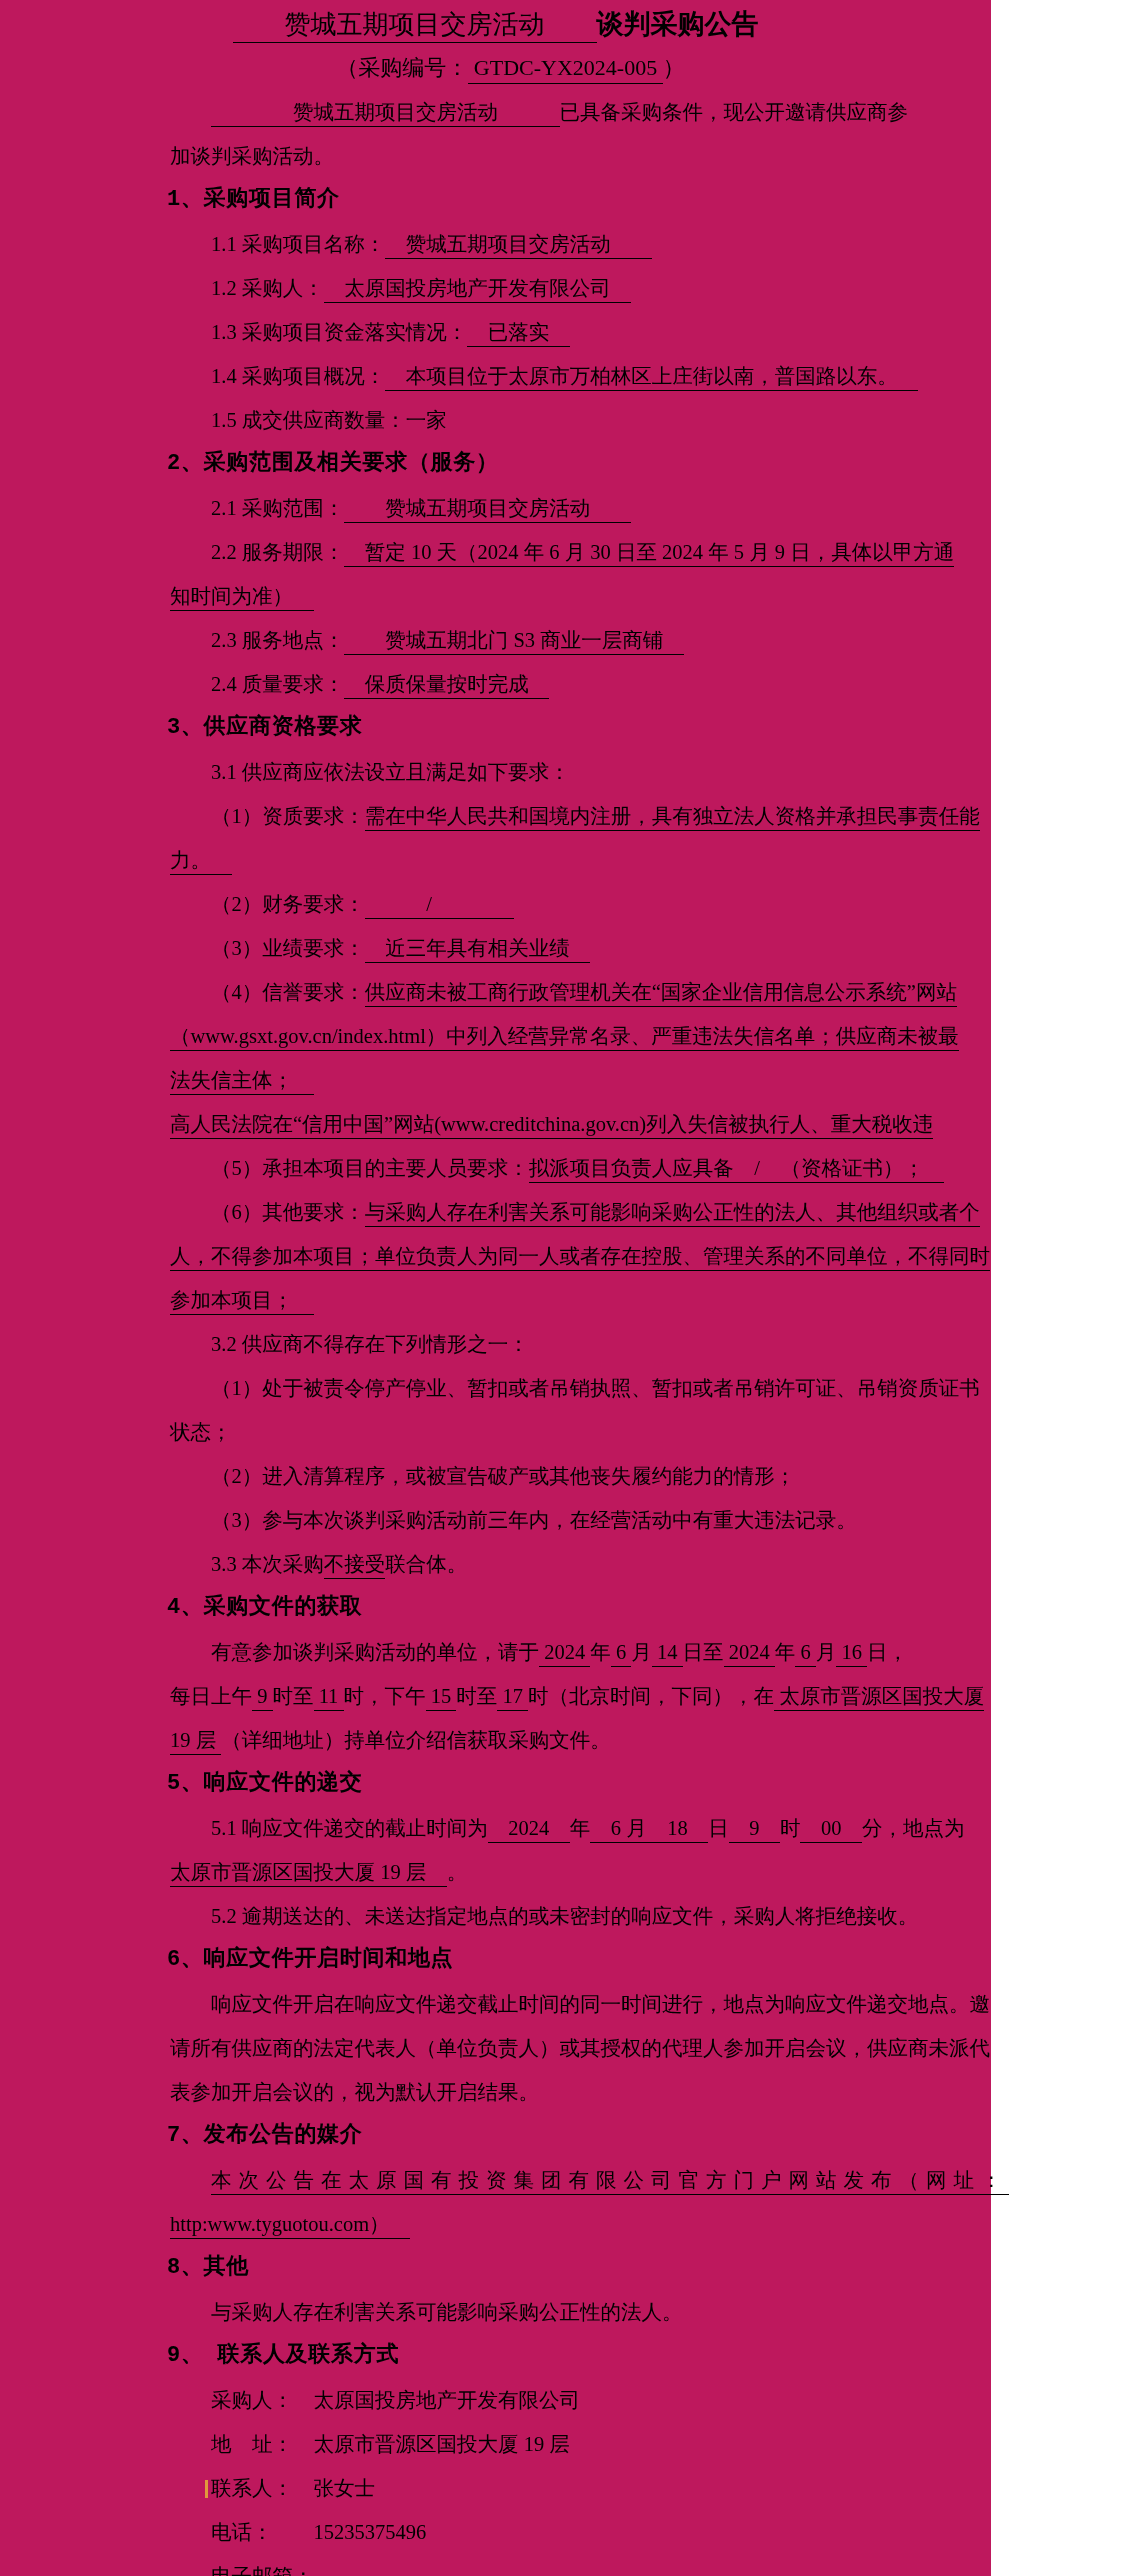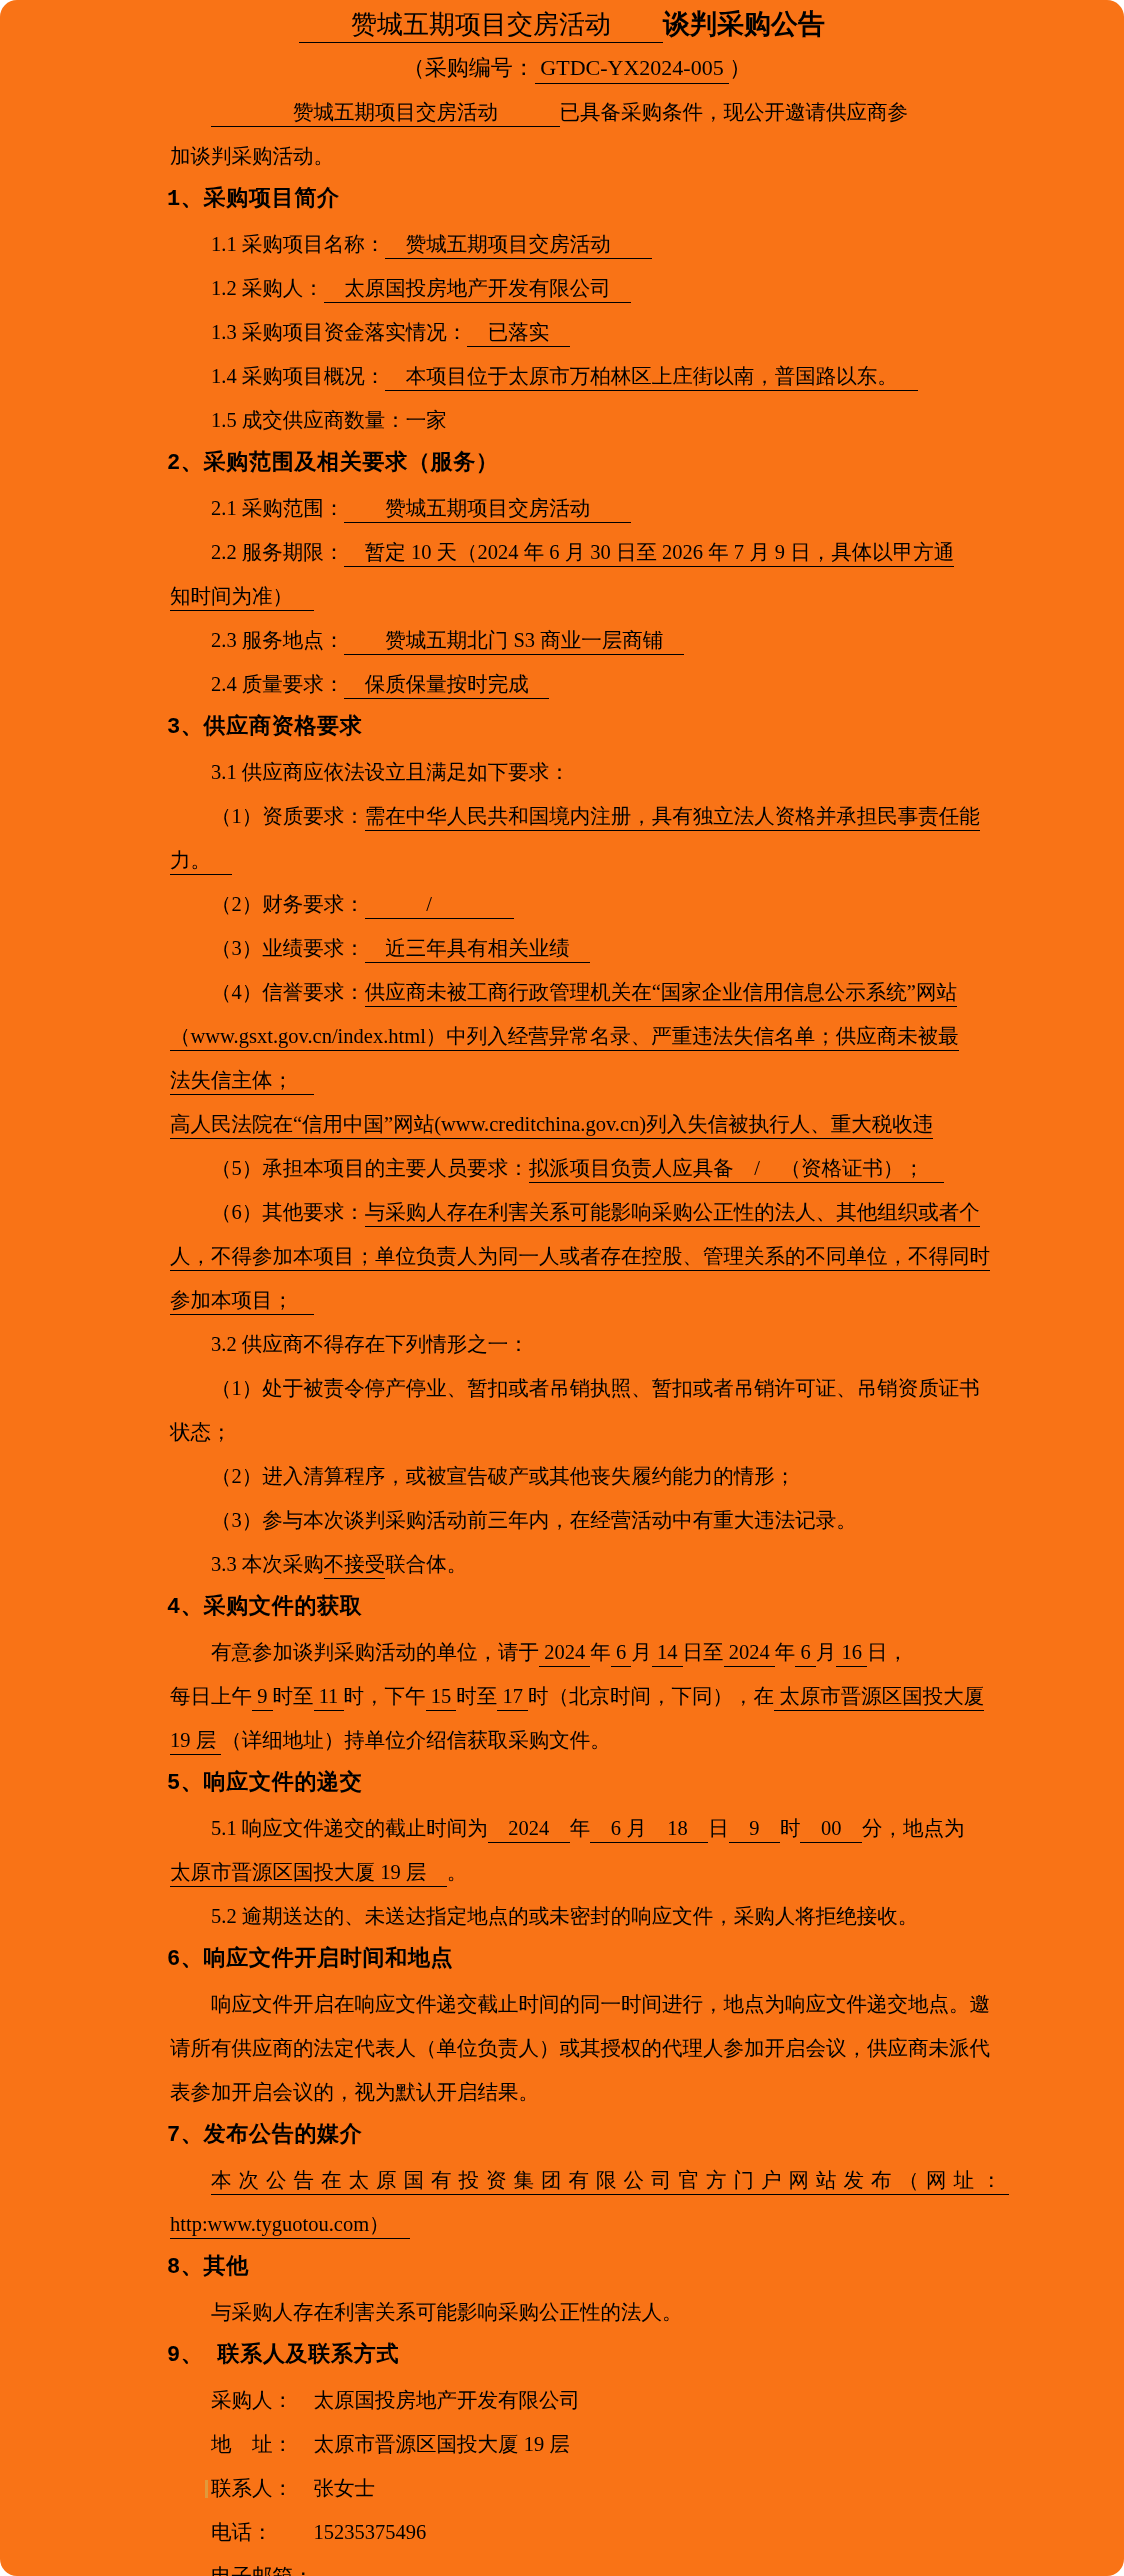--- a/index.html
+++ b/index.html
@@ -5,25 +5,24 @@
   html,body{margin:0;padding:0;}
   body{
     width:1124px;height:2576px;
     background:#ffffff;
     font-family:"Liberation Serif","DejaVu Serif",serif;
     color:#000000;
     overflow:hidden;
   }
   .doc{
     position:relative;
-    width:1124px;height:2576px;
+    width:991px;height:2576px;
     box-sizing:border-box;
     padding-top:2.1px;
-    background:#f97316;
-    border-radius:17px;
+    background:#be185d;
   }
   .line{
     height:44px;
     line-height:44px;
     font-size:20.5px;
     white-space:nowrap;
     padding-left:170px;
   }
   .line.indent{padding-left:211px;}
   .line.center{padding-left:0;text-align:center;}
@@ -57,21 +56,21 @@
     <div class="line"><span class="">　　</span><span class="u ">　　　　赞城五期项目交房活动　　　</span><span class="">已具备采购条件，现公开邀请供应商参</span></div>
     <div class="line"><span class="">加谈判采购活动。</span></div>
     <div class="line heading"><span class="">1、采购项目简介</span></div>
     <div class="line indent"><span class="">1.1 采购项目名称：</span><span class="u ">　赞城五期项目交房活动　　</span></div>
     <div class="line indent"><span class="">1.2 采购人：</span><span class="u ">　太原国投房地产开发有限公司　</span></div>
     <div class="line indent"><span class="">1.3 采购项目资金落实情况：</span><span class="u ">　已落实　</span></div>
     <div class="line indent"><span class="">1.4 采购项目概况：</span><span class="u ">　本项目位于太原市万柏林区上庄街以南，普国路以东。　</span></div>
     <div class="line indent"><span class="">1.5 成交供应商数量：一家</span></div>
     <div class="line heading"><span class="">2、采购范围及相关要求（服务）</span></div>
     <div class="line indent"><span class="">2.1 采购范围：</span><span class="u ">　　赞城五期项目交房活动　　</span></div>
-    <div class="line indent"><span class="">2.2 服务期限：</span><span class="u ">　暂定 10 天（2024 年 6 月 30 日至 2026 年 7 月 9 日，具体以甲方通</span></div>
+    <div class="line indent"><span class="">2.2 服务期限：</span><span class="u ">　暂定 10 天（2024 年 6 月 30 日至 2024 年 5 月 9 日，具体以甲方通</span></div>
     <div class="line"><span class="u ">知时间为准）　</span></div>
     <div class="line indent"><span class="">2.3 服务地点：</span><span class="u ">　　赞城五期北门 S3 商业一层商铺　</span></div>
     <div class="line indent"><span class="">2.4 质量要求：</span><span class="u ">　保质保量按时完成　</span></div>
     <div class="line heading"><span class="">3、供应商资格要求</span></div>
     <div class="line indent"><span class="">3.1 供应商应依法设立且满足如下要求：</span></div>
     <div class="line indent"><span class="">（1）资质要求：</span><span class="u ">需在中华人民共和国境内注册，具有独立法人资格并承担民事责任能</span></div>
     <div class="line"><span class="u ">力。　</span></div>
     <div class="line indent"><span class="">（2）财务要求：</span><span class="u ">　　　/　　　　</span></div>
     <div class="line indent"><span class="">（3）业绩要求：</span><span class="u ">　近三年具有相关业绩　</span></div>
     <div class="line indent"><span class="">（4）信誉要求：</span><span class="u ">供应商未被工商行政管理机关在“国家企业信用信息公示系统”网站</span></div>

